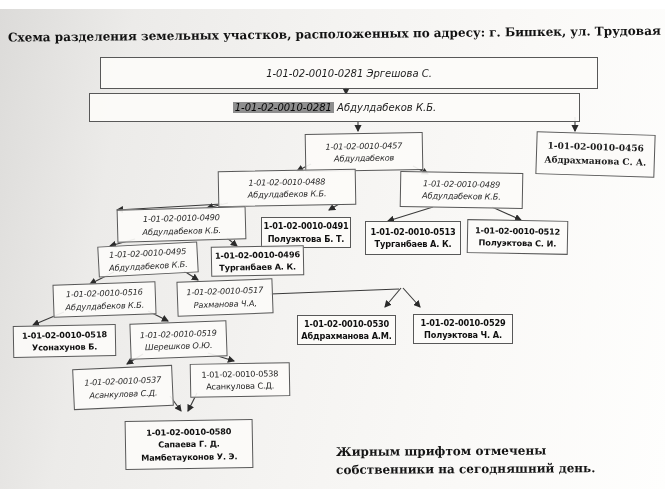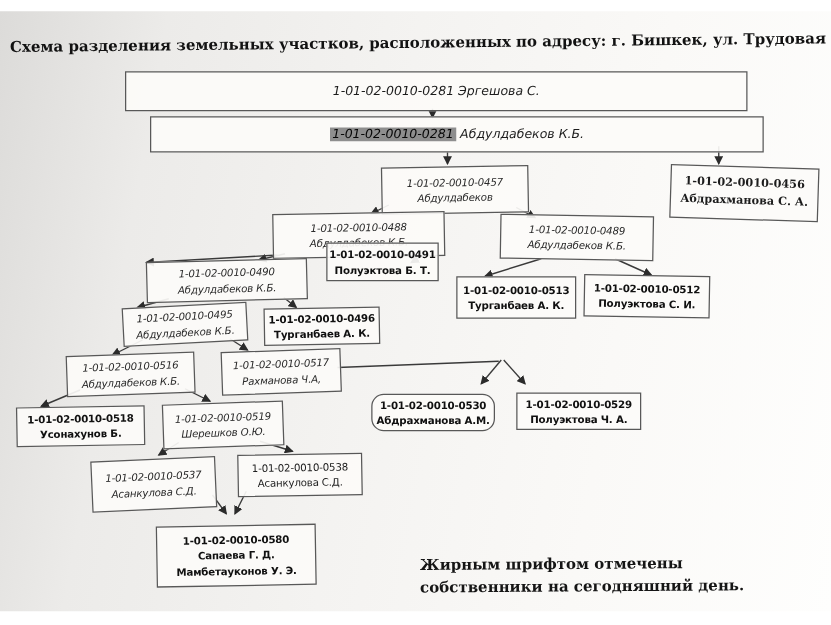--- a/index.html
+++ b/index.html
@@ -60,21 +60,21 @@
     <polyline points="270,294 399,289"></polyline>
     <line x1="401" y1="288" x2="385" y2="307" marker-end="url(#ah)"></line>
     <line x1="403" y1="288" x2="420" y2="307" marker-end="url(#ah)"></line>
   </g>
 </svg>
 
 <div class="node wide" style="left:100px;top:57px;width:496px;height:30px;">
   <div><span>1-01-02-0010-0281</span>&nbsp;<span>Эргешова С.</span></div>
 </div>
 
-<div class="node wide" style="left:120px;top:93px;width:489px;height:27px;">
+<div class="node wide" style="left:89px;top:93px;width:489px;height:27px;">
   <div><span class="hl">1-01-02-0010-0281</span>&nbsp;<span>Абдулдабеков К.Б.</span></div>
 </div>
 
 <div class="node it" style="left:305px;top:133px;width:116px;height:36px;transform:rotate(-1deg);">
   <div>1-01-02-0010-0457</div>
   <div>Абдулдабеков</div>
 </div>
 <div class="node serif" style="left:536px;top:133px;width:117px;height:41px;transform:rotate(1.8deg);">
   <div>1-01-02-0010-0456</div>
   <div>Абдрахманова С. А.</div>
@@ -86,21 +86,21 @@
 </div>
 <div class="node it" style="left:400px;top:172px;width:121px;height:34px;transform:rotate(1deg);">
   <div>1-01-02-0010-0489</div>
   <div>Абдулдабеков К.Б.</div>
 </div>
 
 <div class="node it" style="left:117px;top:208px;width:127px;height:31px;transform:rotate(-1.5deg);">
   <div>1-01-02-0010-0490</div>
   <div>Абдулдабеков К.Б.</div>
 </div>
-<div class="node b" style="left:261px;top:194px;width:88px;height:29px;">
+<div class="node b" style="left:261px;top:217px;width:88px;height:29px;">
   <div>1-01-02-0010-0491</div>
   <div>Полуэктова Б. Т.</div>
 </div>
 <div class="node b" style="left:365px;top:221px;width:94px;height:32px;text-align:center;">
   <div>1-01-02-0010-0513</div>
   <div>Турганбаев А. К.</div>
 </div>
 <div class="node b" style="left:467px;top:220px;width:99px;height:32px;transform:rotate(1deg);">
   <div>1-01-02-0010-0512</div>
   <div>Полуэктова С. И.</div>
@@ -125,21 +125,21 @@
 </div>
 
 <div class="node b" style="left:13px;top:325px;width:101px;height:30px;transform:rotate(-1deg);">
   <div>1-01-02-0010-0518</div>
   <div>Усонахунов Б.</div>
 </div>
 <div class="node it" style="left:130px;top:322px;width:95px;height:34px;transform:rotate(-2deg);">
   <div>1-01-02-0010-0519</div>
   <div>Шерешков О.Ю.</div>
 </div>
-<div class="node b" style="left:297px;top:315px;width:97px;height:28px;border-radius:10px;">
+<div class="node b" style="left:297px;top:315px;width:97px;height:28px;">
   <div>1-01-02-0010-0530</div>
   <div>Абдрахманова А.М.</div>
 </div>
 <div class="node b" style="left:413px;top:314px;width:98px;height:28px;">
   <div>1-01-02-0010-0529</div>
   <div>Полуэктова Ч. А.</div>
 </div>
 
 <div class="node it" style="left:73px;top:367px;width:98px;height:39px;transform:rotate(-2.5deg);">
   <div>1-01-02-0010-0537</div>

